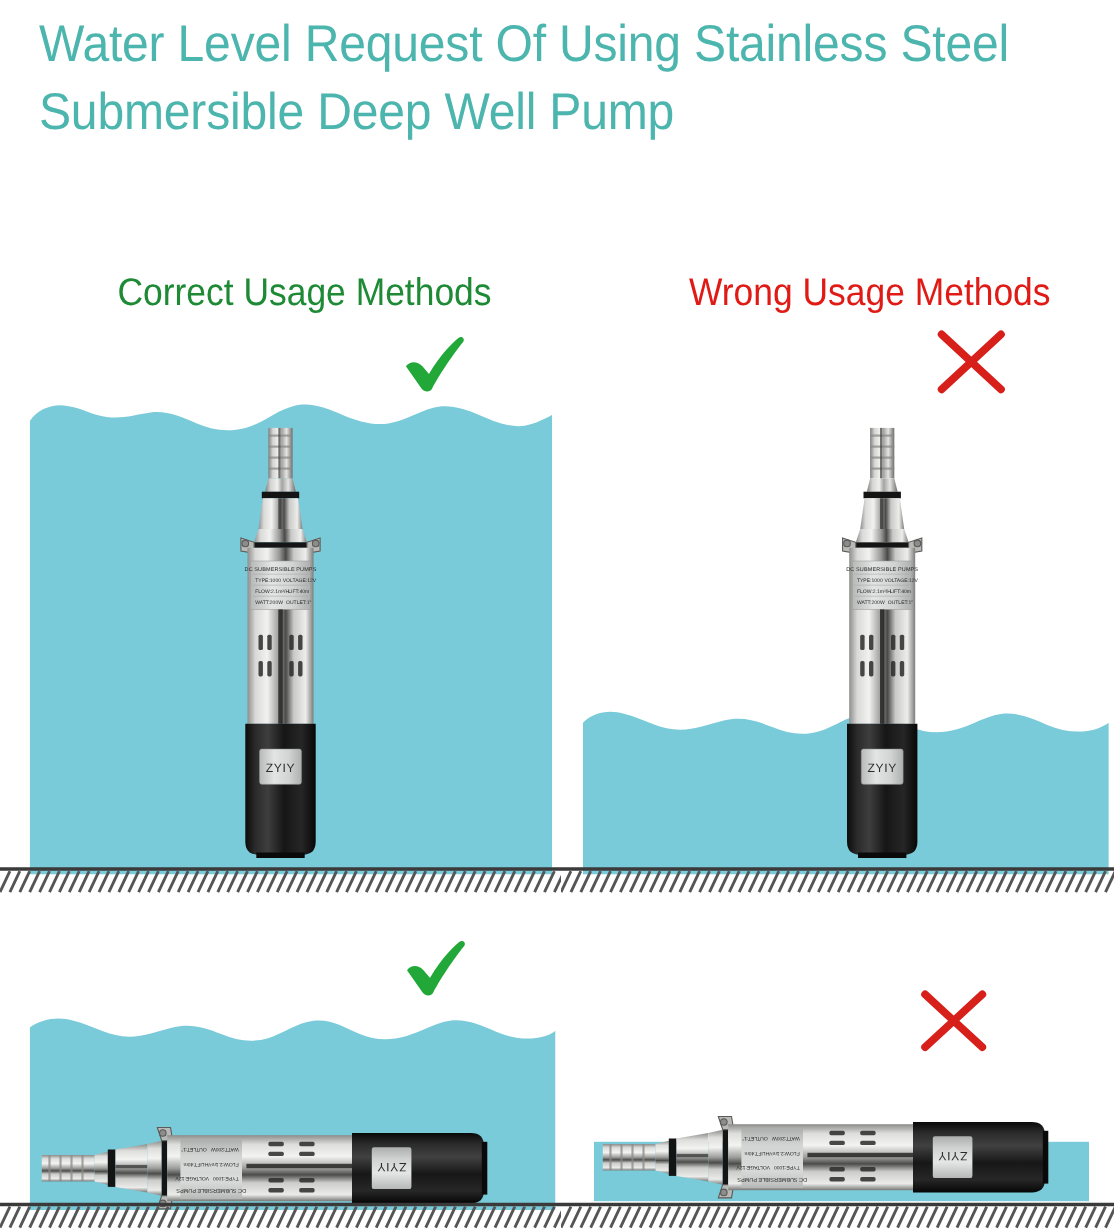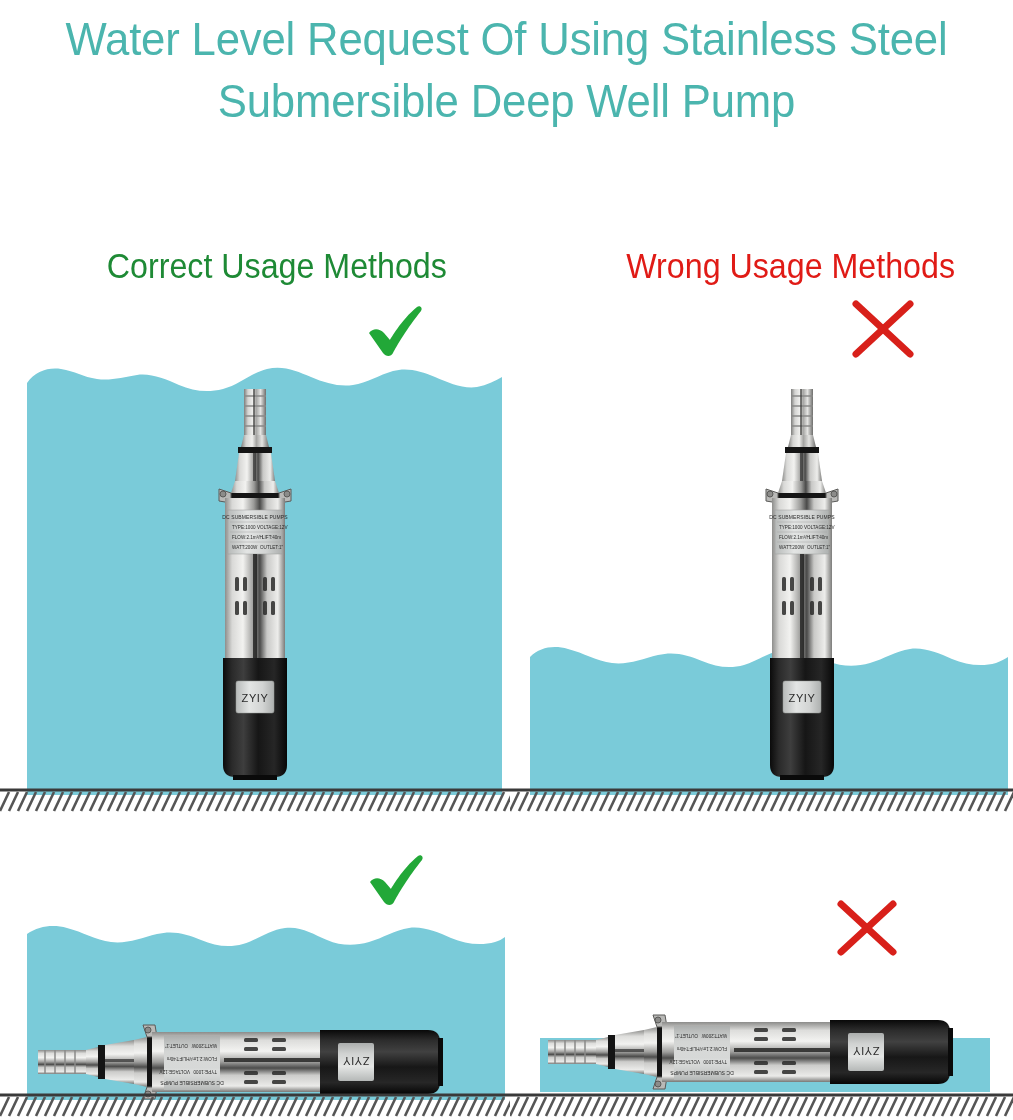--- a/index.html
+++ b/index.html
@@ -19,21 +19,20 @@
     background: #ffffff;
     overflow: hidden;
   }
 
   
   .title-block {
     position: absolute;
     left: 0;
     top: 8px;
     width: 1013px;
-    text-align: center;
   }
   .title-line {
     font-family: "Liberation Sans Narrow", "Liberation Sans", sans-serif;
     font-size: 47px;
     line-height: 62px;
     font-weight: 400;
     color: #4BB5AE;
     letter-spacing: -0.2px;
     transform: scaleX(0.93);
     white-space: nowrap;

